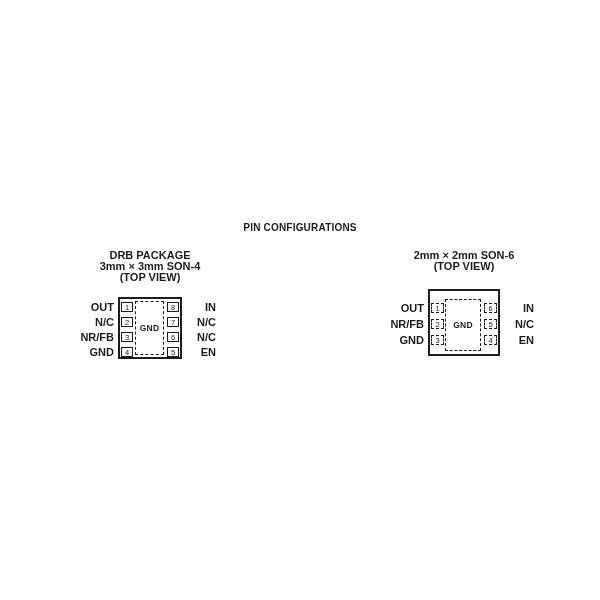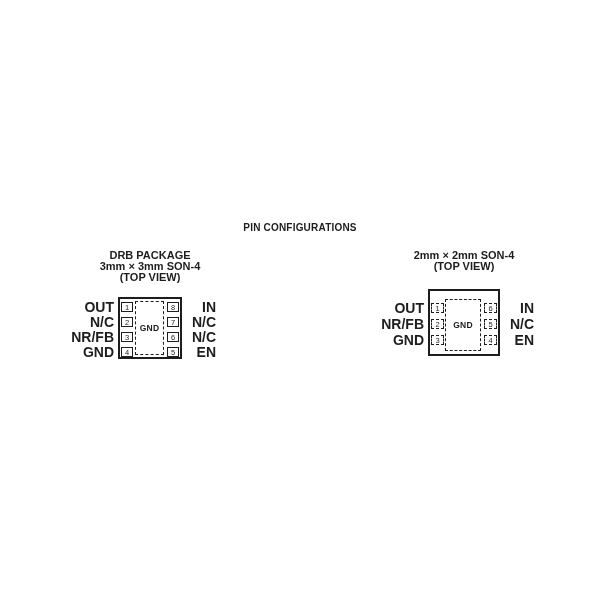--- a/index.html
+++ b/index.html
@@ -34,21 +34,21 @@
     white-space: nowrap;
   }
 
   .diag { position: relative; display: flex; justify-content: center; align-items: flex-start; }
   .drb .diag { margin-top: 14px; }
   .drv .diag { margin-top: 17px; }
 
   .lcol, .rcol {
     display: flex; flex-direction: column;
     box-sizing: border-box;
-    font-weight: bold; font-size: 14px;
+    font-weight: bold; font-size: 11px;
   }
   .lcol { width: 34px; align-items: flex-end;  padding-right: 4px; }
   .rcol { width: 34px; align-items: flex-end; padding-left: 4px; }
   .drb .lcol, .drb .rcol { padding-top: 5px; }
   .drv .lcol, .drv .rcol { padding-top: 14px; }
 
   .lbl { height: 10px; line-height: 10px; white-space: nowrap; }
   .drb .lbl { margin-bottom: 5px; }
   .drv .lbl { margin-bottom: 6px; }
 
@@ -124,21 +124,21 @@
       <div class="lbl">IN</div>
       <div class="lbl">N/C</div>
       <div class="lbl">N/C</div>
       <div class="lbl">EN</div>
     </div>
   </div>
 </div>
 
 <div class="pkg drv">
   <div class="hdr">
-    <div>2mm × 2mm SON-4</div>
+    <div>2mm × 2mm SON-6</div>
     <div>(TOP VIEW)</div>
   </div>
   <div class="diag">
     <div class="lcol">
       <div class="lbl">OUT</div>
       <div class="lbl">NR/FB</div>
       <div class="lbl">GND</div>
     </div>
     <div class="chip">
       <div class="pcol left">

